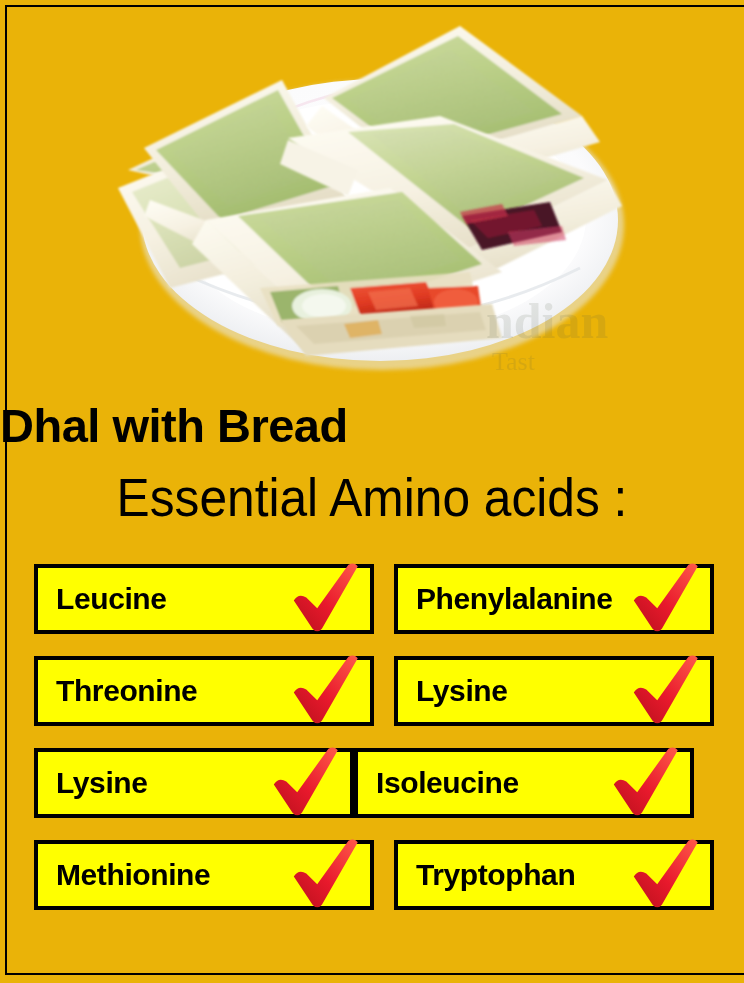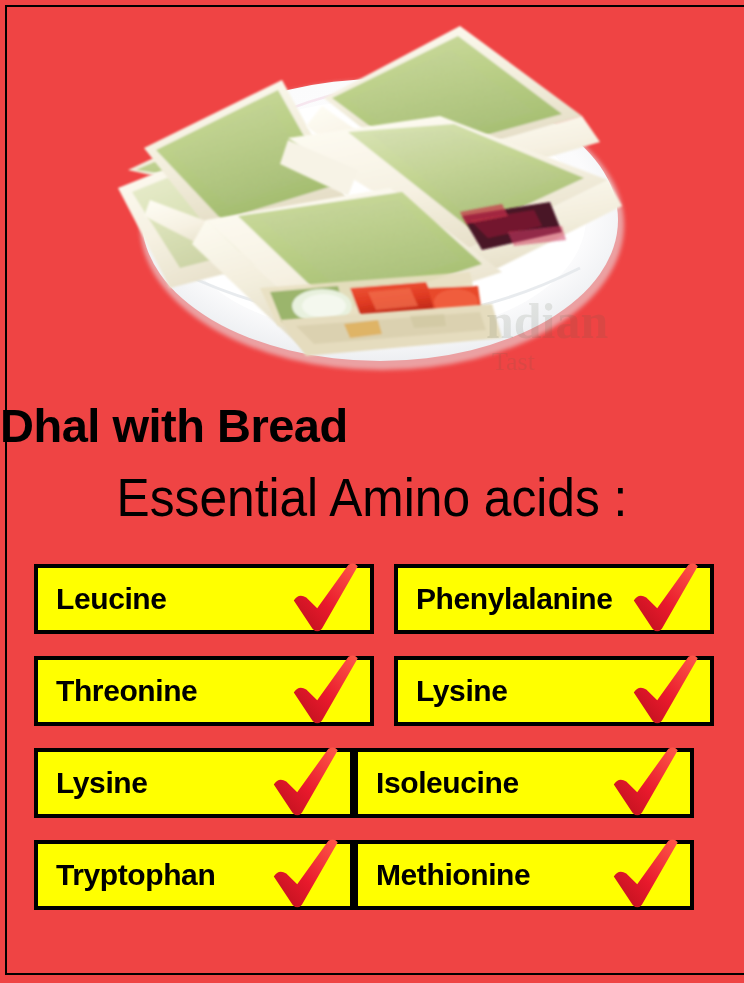--- a/index.html
+++ b/index.html
@@ -13,21 +13,21 @@
     font-family: "Liberation Sans", sans-serif;
     overflow: hidden;
     position: relative;
   }
 
   .page {
     position: absolute;
     left: 0; top: 0;
     width: 744px;
     height: 983px;
-    background: #ef4444;
+    background: #eab308;
   }
 
   
   .page-frame {
     position: absolute;
     left: 5px;
     top: 5px;
     width: 760px;   
     height: 970px;
     border: 2px solid #000000;
@@ -355,46 +355,46 @@
                   <stop offset="100%" stop-color="#ff5a4a"></stop>
             </linearGradient>
               </defs>
             <path d="M10 52 Q16 42 26 48 L40 62 L80 6 Q88 2 92 8 L46 88 Q40 95 34 88 Z" fill="url(#ck5)"></path>
           </svg>
         </span>
       </div>
     </div>
 
     <div class="acid-row">
+      <div class="acid-box left">
+        <span class="acid-label">Methionine</span>
+        <span class="check-icon">
+          <svg viewBox="0 0 100 100" xmlns="http://www.w3.org/2000/svg">
+            <defs>
+                <linearGradient id="ck7" x1="0" y1="1" x2="1" y2="0">
+              <stop offset="0%" stop-color="#b8101c"></stop>
+                  <stop offset="45%" stop-color="#e8192c"></stop>
+                  <stop offset="100%" stop-color="#ff5a4a"></stop>
+            </linearGradient>
+              </defs>
+            <path d="M10 52 Q16 42 26 48 L40 62 L80 6 Q88 2 92 8 L46 88 Q40 95 34 88 Z" fill="url(#ck7)"></path>
+          </svg>
+        </span>
+      </div>
       <div class="acid-box right">
         <span class="acid-label">Tryptophan</span>
         <span class="check-icon">
           <svg viewBox="0 0 100 100" xmlns="http://www.w3.org/2000/svg">
             <defs>
                 <linearGradient id="ck8" x1="0" y1="1" x2="1" y2="0">
               <stop offset="0%" stop-color="#b8101c"></stop>
                   <stop offset="45%" stop-color="#e8192c"></stop>
                   <stop offset="100%" stop-color="#ff5a4a"></stop>
             </linearGradient>
               </defs>
             <path d="M10 52 Q16 42 26 48 L40 62 L80 6 Q88 2 92 8 L46 88 Q40 95 34 88 Z" fill="url(#ck8)"></path>
           </svg>
         </span>
       </div>
-      <div class="acid-box left">
-        <span class="acid-label">Methionine</span>
-        <span class="check-icon">
-          <svg viewBox="0 0 100 100" xmlns="http://www.w3.org/2000/svg">
-            <defs>
-                <linearGradient id="ck7" x1="0" y1="1" x2="1" y2="0">
-              <stop offset="0%" stop-color="#b8101c"></stop>
-                  <stop offset="45%" stop-color="#e8192c"></stop>
-                  <stop offset="100%" stop-color="#ff5a4a"></stop>
-            </linearGradient>
-              </defs>
-            <path d="M10 52 Q16 42 26 48 L40 62 L80 6 Q88 2 92 8 L46 88 Q40 95 34 88 Z" fill="url(#ck7)"></path>
-          </svg>
-        </span>
-      </div>
     </div>
 
   </div>
 </div>
 
 </body></html>

